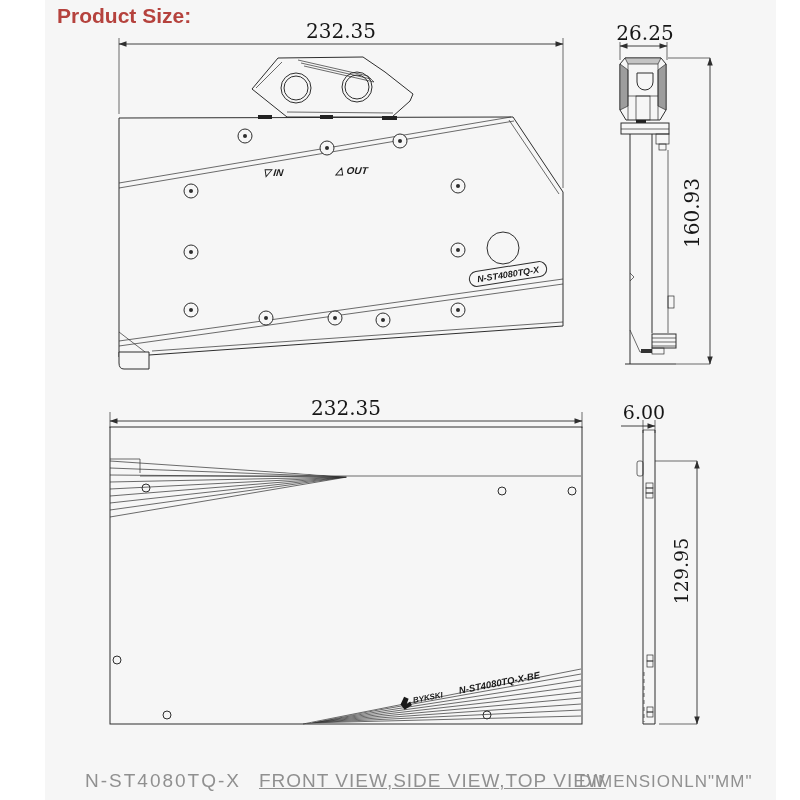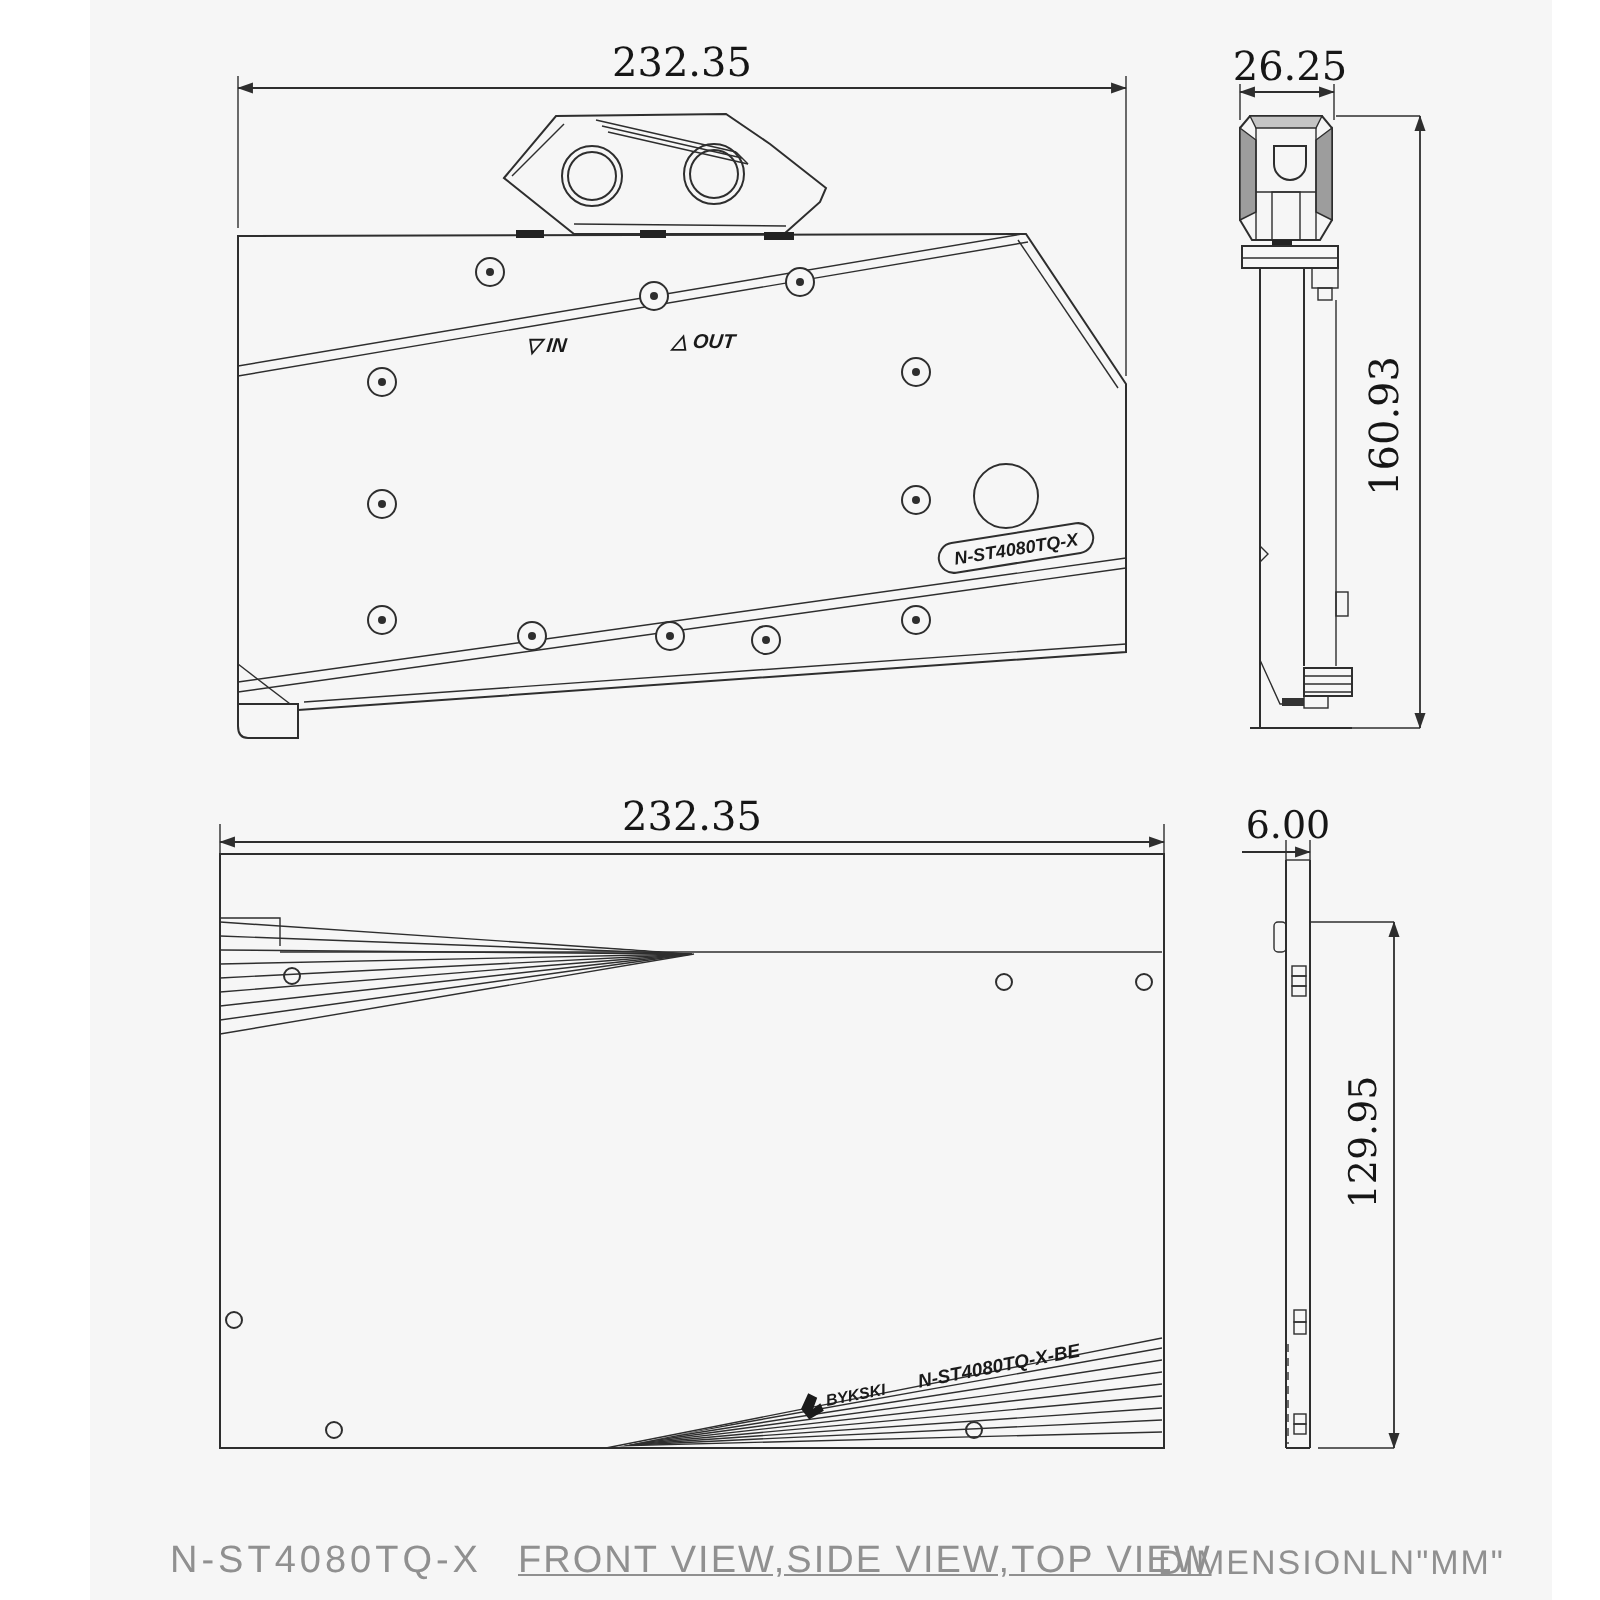--- a/index.html
+++ b/index.html
@@ -18,20 +18,21 @@
   #footer span{position:absolute;color:#909090;letter-spacing:1px;white-space:nowrap;}
   #footer .f1{left:85px;top:770px;font-size:19px;letter-spacing:2px;}
   #footer .f2{left:259px;top:770px;font-size:19px;text-decoration:underline;}
   #footer .f3{left:579px;top:772px;font-size:17px;}
 </style>
 </head>
 <body>
 
 <div id="page">
   <div id="content-bg"></div>
+  <div id="title">Product Size:</div>
 
   <svg width="800" height="800" viewBox="0 0 800 800">
     <defs>
       <marker id="ae" viewBox="0 0 10 8" refX="9.5" refY="4" markerWidth="9" markerHeight="7" orient="auto-start-reverse">
         <path d="M0,0.5 L10,4 L0,7.5 Z" fill="#2e2e2e"></path>
       </marker>
       <clipPath id="clipTL">
           <path d="M110,458 L348,477 L110,519 Z"></path>
         </clipPath>
       <clipPath id="clipBR">

